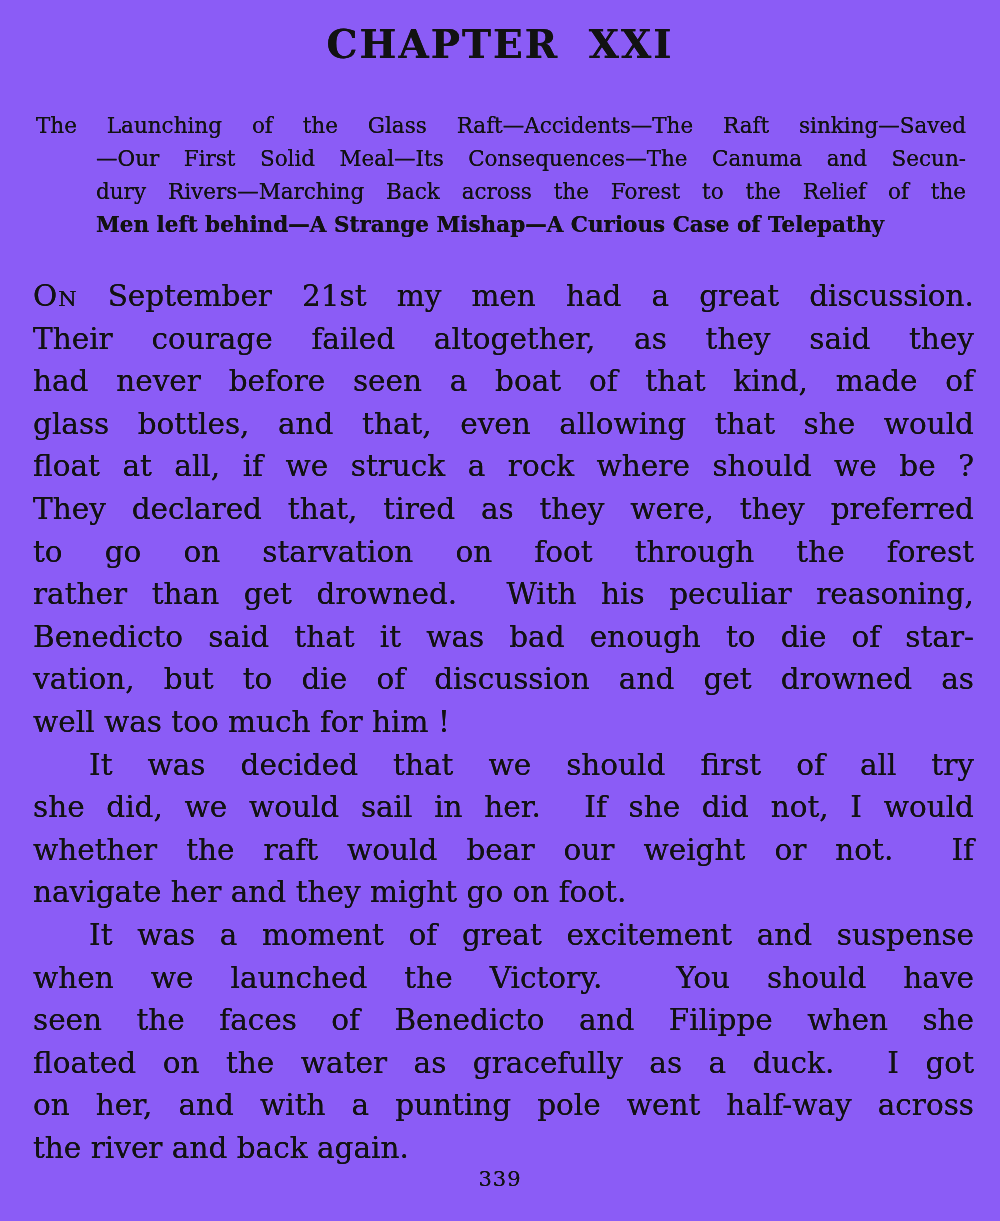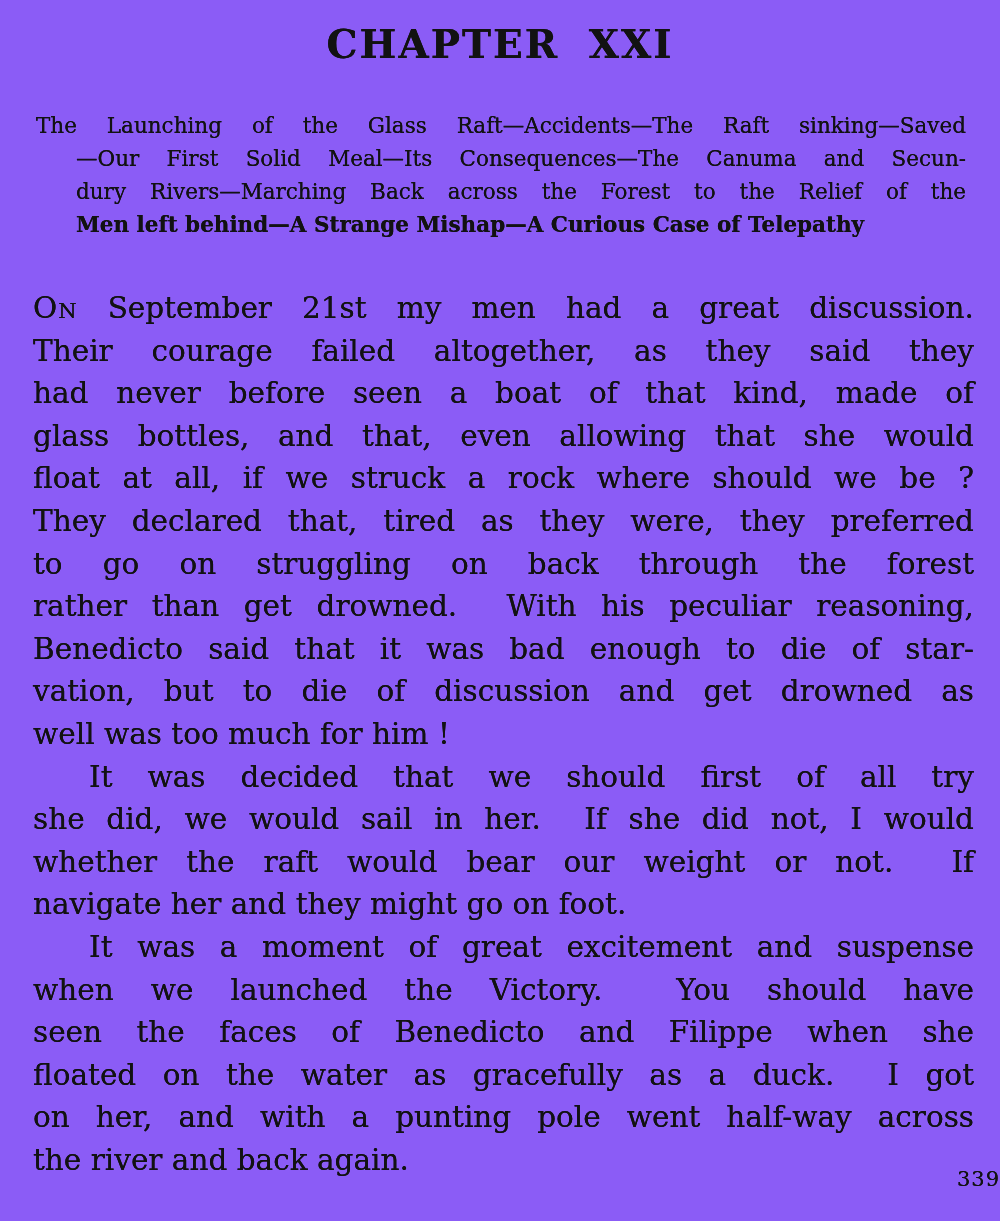--- a/index.html
+++ b/index.html
@@ -35,29 +35,29 @@
     left: 36px;
     right: 34px;
     font-size: 21.5px;
     line-height: 32.9px;
   }
   .summary .sline {
     text-align: justify;
     text-align-last: justify;
   }
   .summary .sline.cont {
-    margin-left: 40px;
+    margin-left: 60px;
   }
   .summary .sline.last {
     text-align-last: left;
     font-weight: bold;
   }
   .body-text {
     position: absolute;
-    top: 287px;
+    top: 275px;
     left: 33px;
     right: 26px;
     font-size: 29.5px;
     line-height: 42.6px;
   }
   .bline {
     text-align: justify;
     text-align-last: justify;
   }
   .bline.lastline {
@@ -70,21 +70,21 @@
     font-variant: small-caps;
     letter-spacing: 1px;
   }
   .italic {
   }
   .page-number {
     position: absolute;
     top: 1163px;
     left: 0;
     width: 100%;
-    text-align: right;
+    text-align: center;
     font-size: 21px;
     line-height: 33px;
     letter-spacing: 1px;
   }
 </style>
 </head>
 <body>
 
 <div class="page">
 
@@ -101,21 +101,21 @@
 
     <div>
       <div class="bline">
         <span class="smallcaps">On</span><span> September 21st my men had a great discussion.</span>
       </div>
       <div class="bline">Their courage failed altogether, as they said they</div>
       <div class="bline">had never before seen a boat of that kind, made of</div>
       <div class="bline">glass bottles, and that, even allowing that she would</div>
       <div class="bline">float at all, if we struck a rock where should we be&nbsp;?</div>
       <div class="bline">They declared that, tired as they were, they preferred</div>
-      <div class="bline">to go on struggling on back through the forest</div>
+      <div class="bline">to go on starvation on foot through the forest</div>
       <div class="bline">rather than get drowned.&nbsp; With his peculiar reasoning,</div>
       <div class="bline">Benedicto said that it was bad enough to die of star-</div>
       <div class="bline">vation, but to die of discussion and get drowned as</div>
       <div class="bline lastline">well was too much for him&nbsp;!</div>
     </div>
 
     <div>
       <div class="bline indent">It was decided that we should first of all try</div>
       <div class="bline">she did, we would sail in her.&nbsp; If she did not, I would</div>
       <div class="bline">whether the raft would bear our weight or not.&nbsp; If</div>

